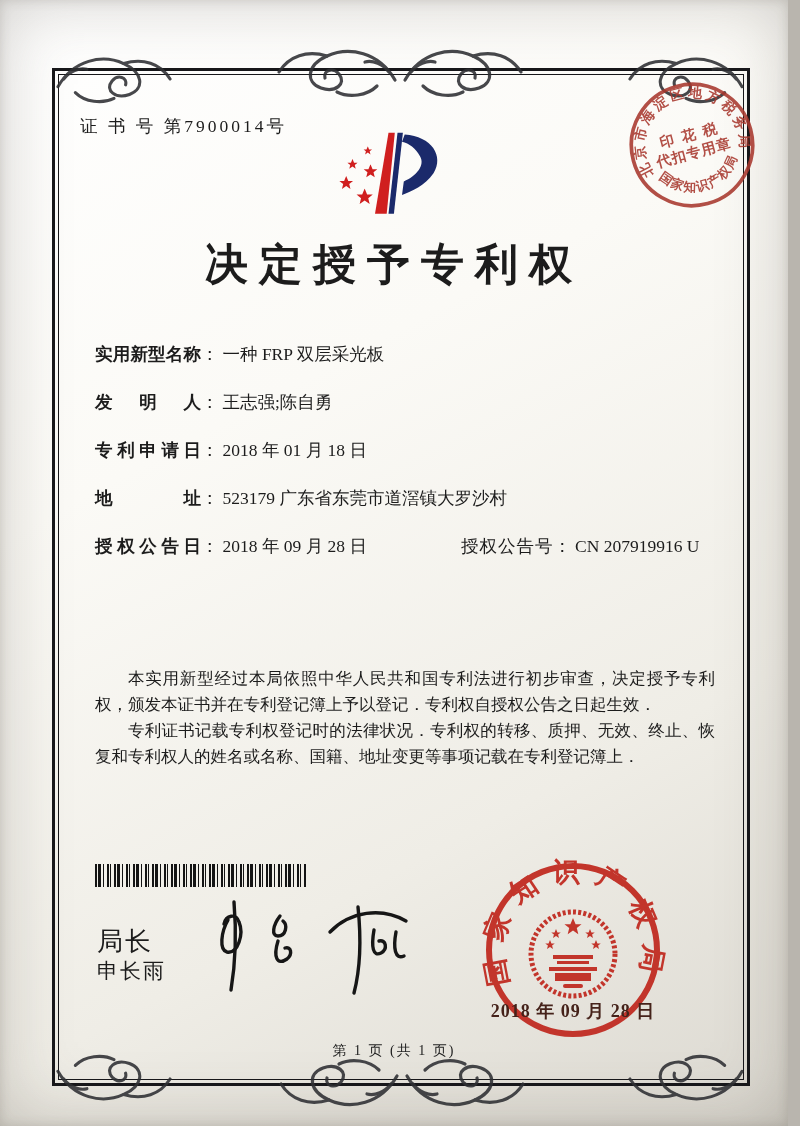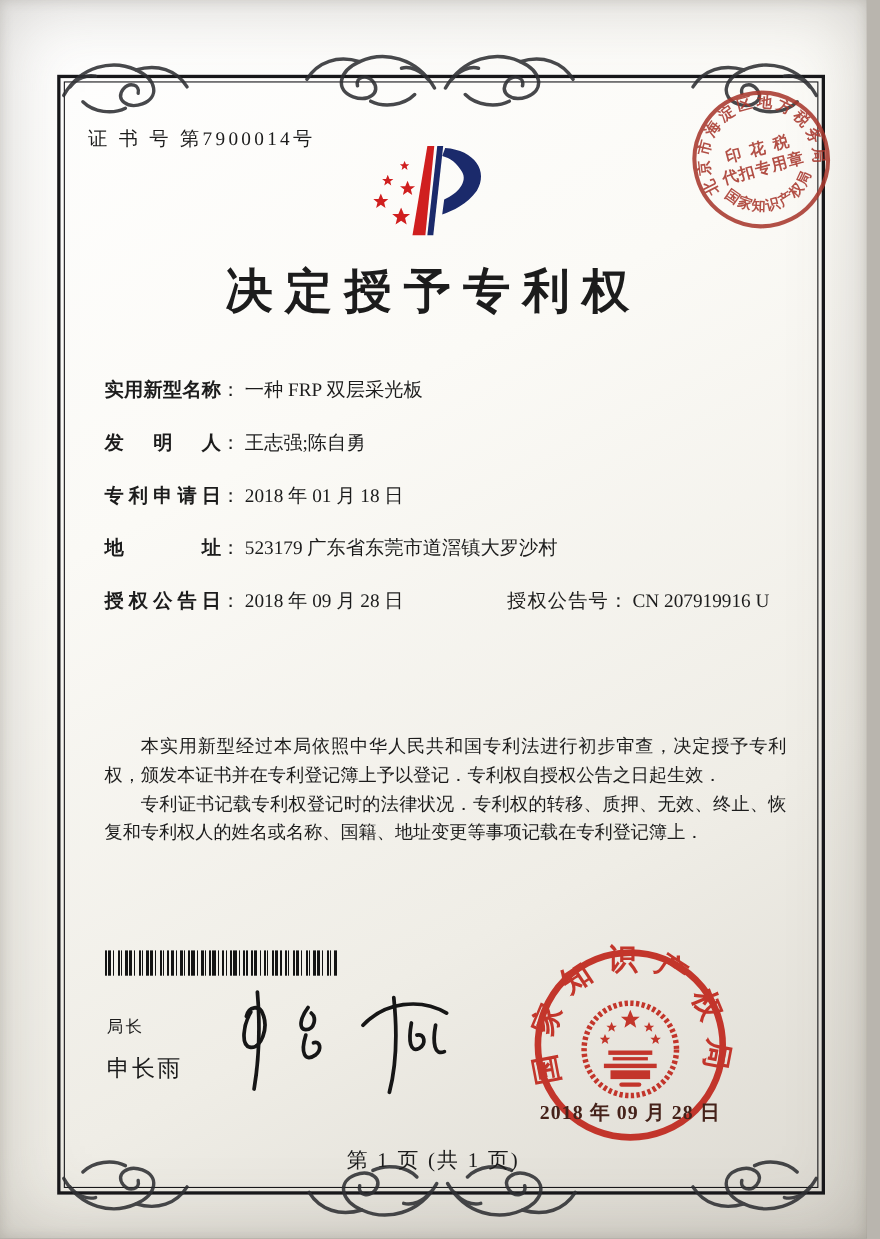--- a/index.html
+++ b/index.html
@@ -27,27 +27,27 @@
                line-height:26px; text-align:justify; }
   .body-text p { margin:0; text-indent:2em; }
   .barcode { position:absolute; left:95px; top:864px; width:212px; height:23px;
     background:repeating-linear-gradient(90deg,
       #141414 0 2px, transparent 2px 3px,
       #141414 3px 6px, transparent 6px 8px,
       #141414 8px 9px,  transparent 9px 12px,
       #141414 12px 14px, transparent 14px 15px,
       #141414 15px 16px, transparent 16px 19px);
   }
-  .signer-title { position:absolute; left:97px; top:924px; font-size:15px; letter-spacing:2px; }
+  .signer-title { position:absolute; left:97px; top:924px; font-size:26px; letter-spacing:2px; }
   .signer-name  { position:absolute; left:97px; top:957px; font-size:21px; letter-spacing:2px; }
   .signature { position:absolute; left:212px; top:896px; }
   .seal { position:absolute; left:478px; top:858px; }
   .seal-date { position:absolute; left:478px; top:999px; width:190px; text-align:center;
                font-size:18px; font-weight:bold; color:#45221a; letter-spacing:1px; z-index:3; }
-  .footer { position:absolute; left:0; right:0; top:1042px; text-align:center; font-size:19px; letter-spacing:2px; }
+  .footer { position:absolute; left:0; right:0; top:1042px; text-align:center; font-size:14px; letter-spacing:2px; }
   .tax-stamp { position:absolute; left:620px; top:78px; z-index:2; }
 </style>
 </head>
 <body>
 
 <div class="paper">
 
   <div class="frame">
     <div class="frame-inner"></div>
   </div>

